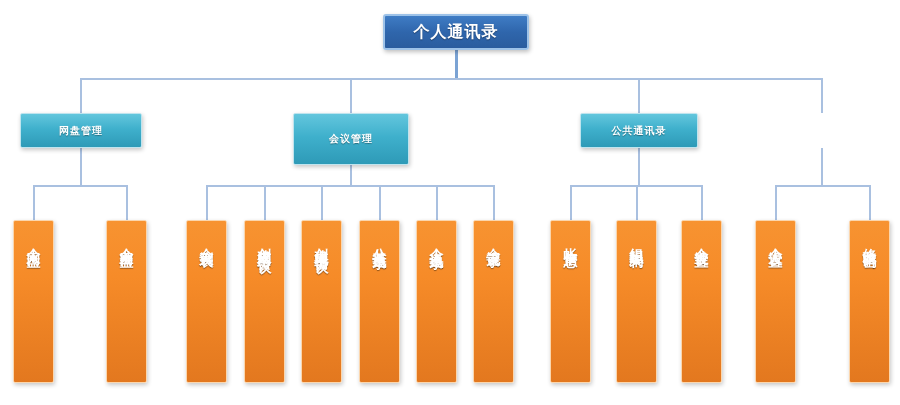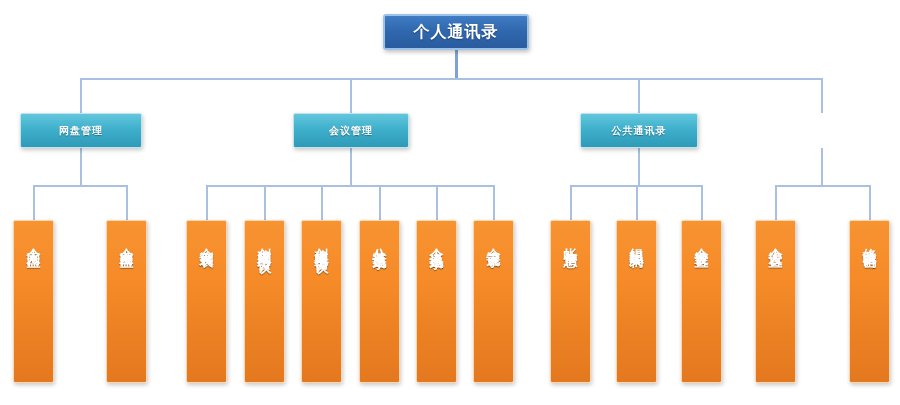--- a/index.html
+++ b/index.html
@@ -124,21 +124,21 @@
   <div class="conn v" style="left:775px; top:185px; height:36px;"></div>
   <div class="conn v" style="left:869px; top:185px; height:36px;"></div>
 
   <div class="node root" style="left:383px; top:14px; width:146px; height:36px;">
     <span>个人通讯录</span>
   </div>
 
   <div class="node cat" style="left:20px; top:113px; width:122px; height:35px;">
     <span>网盘管理</span>
   </div>
-  <div class="node cat" style="left:293px; top:113px; width:116px; height:35px;">
+  <div class="node cat" style="left:293px; top:113px; width:116px; height:52px;">
     <span>会议管理</span>
   </div>
   <div class="node cat" style="left:580px; top:113px; width:118px; height:35px;">
     <span>公共通讯录</span>
   </div>
 
   <div class="node leaf" style="left:13px; top:220px; width:41px; height:163px;">
     <span class="leaf-label">个人网盘</span>
   </div>
   <div class="node leaf" style="left:106px; top:220px; width:41px; height:163px;">

